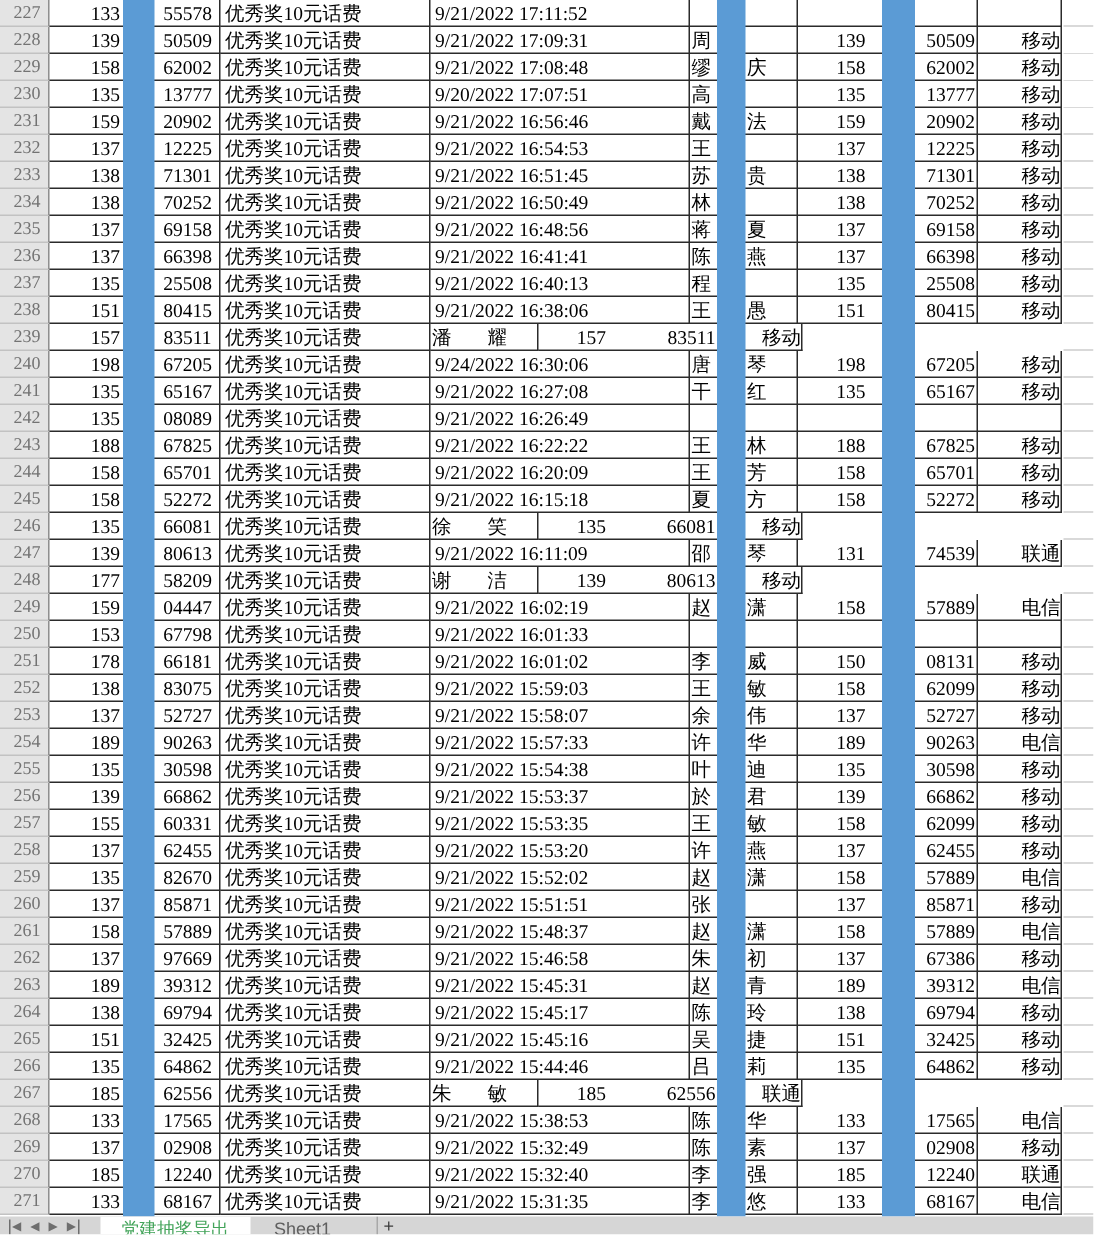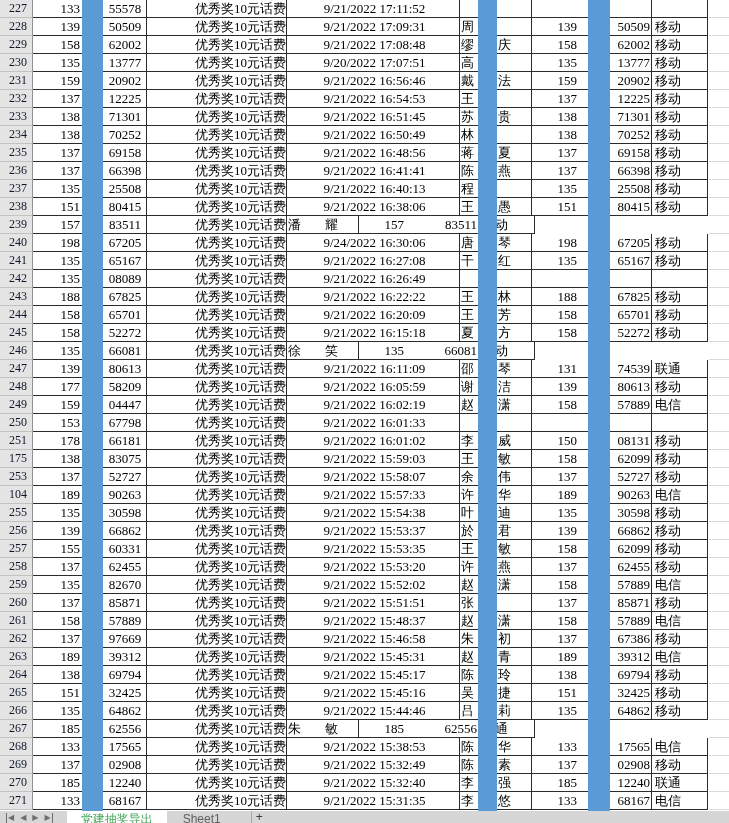--- a/index.html
+++ b/index.html
@@ -2,34 +2,34 @@
 <html><head>
 <meta charset="utf-8">
 <style>
   html,body{margin:0;padding:0;}
   .sheet{position:relative;width:729px;height:823px;background:#ffffff;overflow:hidden;
          font-family:"Liberation Serif","DejaVu Serif",serif;font-size:13px;color:#000;}
   .grid{position:absolute;left:0;top:0;z-index:1;}
   .row{display:flex;height:18px;}
   .cell{box-sizing:border-box;height:18px;line-height:17px;overflow:hidden;white-space:nowrap;
         border-right:1px solid #2b2b2b;border-bottom:1px solid #2b2b2b;}
-  .c-rowhdr{width:33px;background:#e4e4e4;color:#0f172a;text-align:right;padding-right:5px;
+  .c-rowhdr{width:33px;background:#e4e4e4;color:#737373;text-align:right;padding-right:5px;
             font-size:12px;border-right:1px solid #8f8f8f;border-bottom:1px solid #c2c2c2;}
   .c-phone1{width:114px;position:relative;}
   .p1a{position:absolute;left:0;top:0;width:47px;text-align:right;}
   .p1b{position:absolute;left:72px;top:0;width:40px;text-align:center;}
-  .c-prize{width:140px;padding-left:3px;text-align:right;}
-  .c-time{width:173px;padding-left:3px;text-align:center;}
+  .c-prize{width:140px;padding-left:3px;}
+  .c-time{width:173px;padding-left:3px;}
   .c-name{width:72px;position:relative;}
   .n1{position:absolute;left:1px;top:0;}
   .n2{position:absolute;left:38px;top:0;}
   .c-phone2{width:120px;position:relative;}
   .p2a{position:absolute;left:0;top:0;width:45px;text-align:right;}
   .p2b{position:absolute;left:80px;top:0;width:38px;text-align:right;}
-  .c-carrier{width:56px;padding-left:3px;}
+  .c-carrier{width:56px;padding-left:3px;text-align:right;}
   
   .outside{position:absolute;left:709px;top:0;width:20px;height:811px;z-index:0;
            background:repeating-linear-gradient(to bottom,#ffffff 0 17px,#d9d9d9 17px 18px);}
   
   .bar{position:absolute;top:0;height:811px;z-index:5;}
   .bar-1{left:82px;width:21px;}
   .bar-2{left:478px;width:19px;}
   .bar-3{left:588px;width:22px;}
   
   .tabbar{position:absolute;left:0;top:811px;width:729px;height:12px;background:#d6d6d6;
@@ -449,21 +449,20 @@
       <div class="cell c-carrier">联通</div>
     </div>
 
     <div class="row">
       <div class="cell c-rowhdr">248</div>
       <div class="cell c-phone1">
         <span class="p1a">177</span>
         <span class="p1b">58209</span>
       </div>
       <div class="cell c-prize">优秀奖10元话费</div>
-      <div class="cell c-time">9/21/2022 16:05:59</div>
       <div class="cell c-name">
         <span class="n1">谢</span>
         <span class="n2">洁</span>
       </div>
       <div class="cell c-phone2">
         <span class="p2a">139</span>
         <span class="p2b">80613</span>
       </div>
       <div class="cell c-carrier">移动</div>
     </div>
@@ -519,21 +518,21 @@
         <span class="n2">威</span>
       </div>
       <div class="cell c-phone2">
         <span class="p2a">150</span>
         <span class="p2b">08131</span>
       </div>
       <div class="cell c-carrier">移动</div>
     </div>
 
     <div class="row">
-      <div class="cell c-rowhdr">175</div>
+      <div class="cell c-rowhdr">252</div>
       <div class="cell c-phone1">
         <span class="p1a">138</span>
         <span class="p1b">83075</span>
       </div>
       <div class="cell c-prize">优秀奖10元话费</div>
       <div class="cell c-time">9/21/2022 15:59:03</div>
       <div class="cell c-name">
         <span class="n1">王</span>
         <span class="n2">敏</span>
       </div>
@@ -557,21 +556,21 @@
         <span class="n2">伟</span>
       </div>
       <div class="cell c-phone2">
         <span class="p2a">137</span>
         <span class="p2b">52727</span>
       </div>
       <div class="cell c-carrier">移动</div>
     </div>
 
     <div class="row">
-      <div class="cell c-rowhdr">104</div>
+      <div class="cell c-rowhdr">254</div>
       <div class="cell c-phone1">
         <span class="p1a">189</span>
         <span class="p1b">90263</span>
       </div>
       <div class="cell c-prize">优秀奖10元话费</div>
       <div class="cell c-time">9/21/2022 15:57:33</div>
       <div class="cell c-name">
         <span class="n1">许</span>
         <span class="n2">华</span>
       </div>

